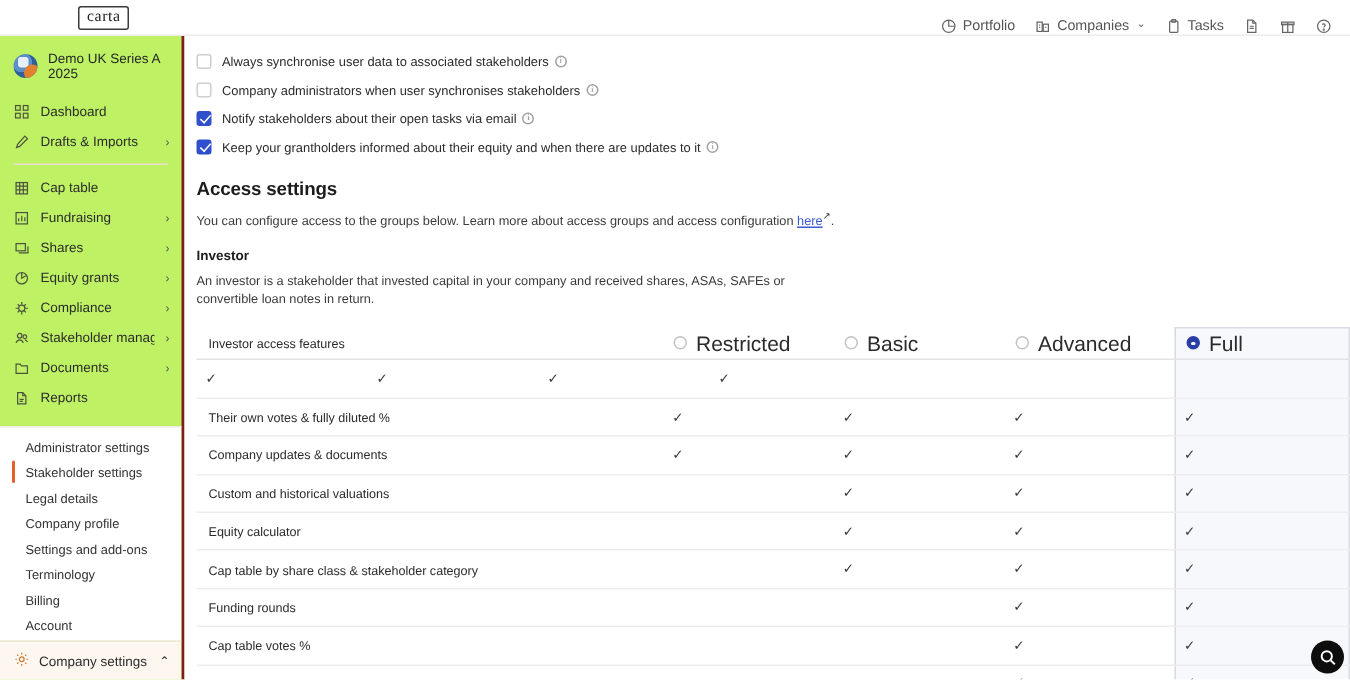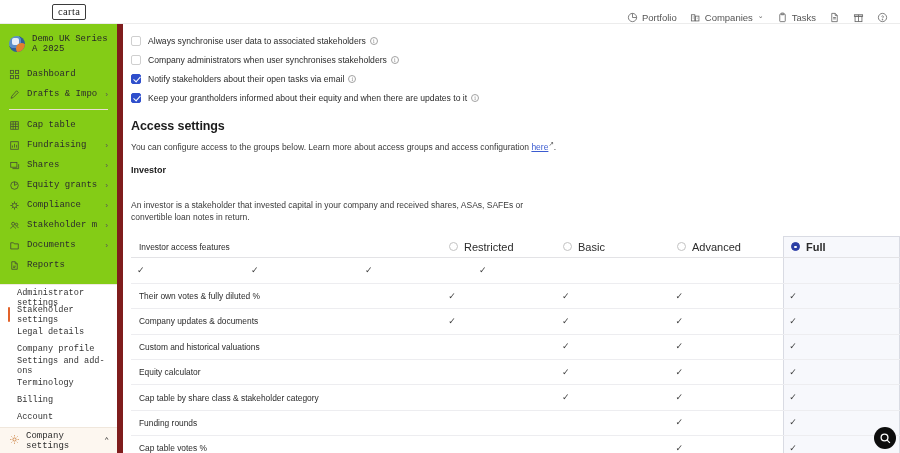--- a/index.html
+++ b/index.html
@@ -37,26 +37,25 @@
   .topnav-item .ico { width: 11px; height: 11px; display: block; }
   .topnav-item svg { display:block; }
   .caret { font-size: 7px; color: #666; margin-left: 1px; }
 
   
   .body { flex: 1; display: flex; min-height: 0; }
 
   
   .sidebar {
     width: 123px; min-width: 123px;
-    background: #84cc16;
-    border-right: 6px solid #7f1d1d;
+    background: #bef264;
+    border-right: 2px solid #7f1d1d;
     position: relative;
     overflow: hidden;
     font-size: 9px;
-    font-family: Liberation Mono, monospace;
   }
   .company {
     display: flex; align-items: center; gap: 7px;
     padding: 10px 8px 10px 9px;
   }
   .avatar {
     width: 16px; height: 16px; border-radius: 50%;
     background: radial-gradient(circle at 35% 35%, #5b8fc9 0 45%, #2f5f96 46% 100%);
     position: relative; overflow: hidden; flex: 0 0 auto;
   }
@@ -139,43 +138,43 @@
     font-family: "Liberation Serif", serif; cursor: pointer;
     vertical-align: middle;
   }
 
   .section { padding: 12px 10px 0 8px; }
   .section-title { font-size: 12.5px; font-weight: bold; color: #1c1c1c; letter-spacing: -.1px; }
   .section-desc { font-size: 8.5px; color: #3a3a3a; margin-top: 7px; }
   .link { color: #3b5bd0; text-decoration: underline; cursor: pointer; }
   .ext { font-size: 6.5px; vertical-align: super; }
   .group-title { font-size: 9px; font-weight: bold; color: #1c1c1c; margin-top: 13px; }
-  .group-desc { font-size: 8.5px; color: #3a3a3a; margin-top: 24px; line-height: 1.45; max-width: 430px; }
+  .group-desc { font-size: 8.5px; color: #3a3a3a; margin-top: 6px; line-height: 1.45; max-width: 430px; }
 
   
   .table { margin-top: 13px; width: 769px; position: relative; }
   .trow {
     display: flex; align-items: center; height: 25.4px;
     border-bottom: 1px solid #ededf0; position: relative;
   }
   .trow.head { height: 22px; border-bottom: 1px solid #e3e3e6; }
   .cell-label { width: 312px; padding-left: 8px; font-size: 8.4px; color: #2b2b2b; }
   .trow.head .cell-label { font-size: 8.4px; color: #2b2b2b; }
   .cell-opt { width: 114px; display: flex; align-items: center; justify-content: flex-start; padding-left: 6px; }
-  .cell-opt.full { width: 113px; font-weight: bold; }
+  .cell-opt.full { width: 113px; }
   .radio {
     width: 9px; height: 9px; border-radius: 50%;
     border: 1px solid #c3c3c3; background: #fff; margin-right: 6px; cursor: pointer; flex:0 0 auto;
   }
   .radio.sel { border: 1px solid #2f3fa8; background: #2a3ea3; position: relative; }
   .radio.sel:after {
     content:""; position:absolute; left: 2.2px; top: 2.2px;
     width: 2.6px; height: 2.6px; border-radius: 50%; background: #fff;
   }
-  .opt-label { font-size: 11px; color: #2b2b2b; }
+  .opt-label { font-size: 14px; color: #2b2b2b; }
   .check { font-size: 9px; color: #3c3c3c; line-height: 1; }
 
   .full-col {
     position: absolute; left: 652px; top: 0; width: 117px; bottom: 0;
     background: #f7f8fc;
     border-left: 1px solid #d9dbe3;
     border-right: 1px solid #d9dbe3;
     border-top: 1px solid #d9dbe3;
     pointer-events: none;
   }

